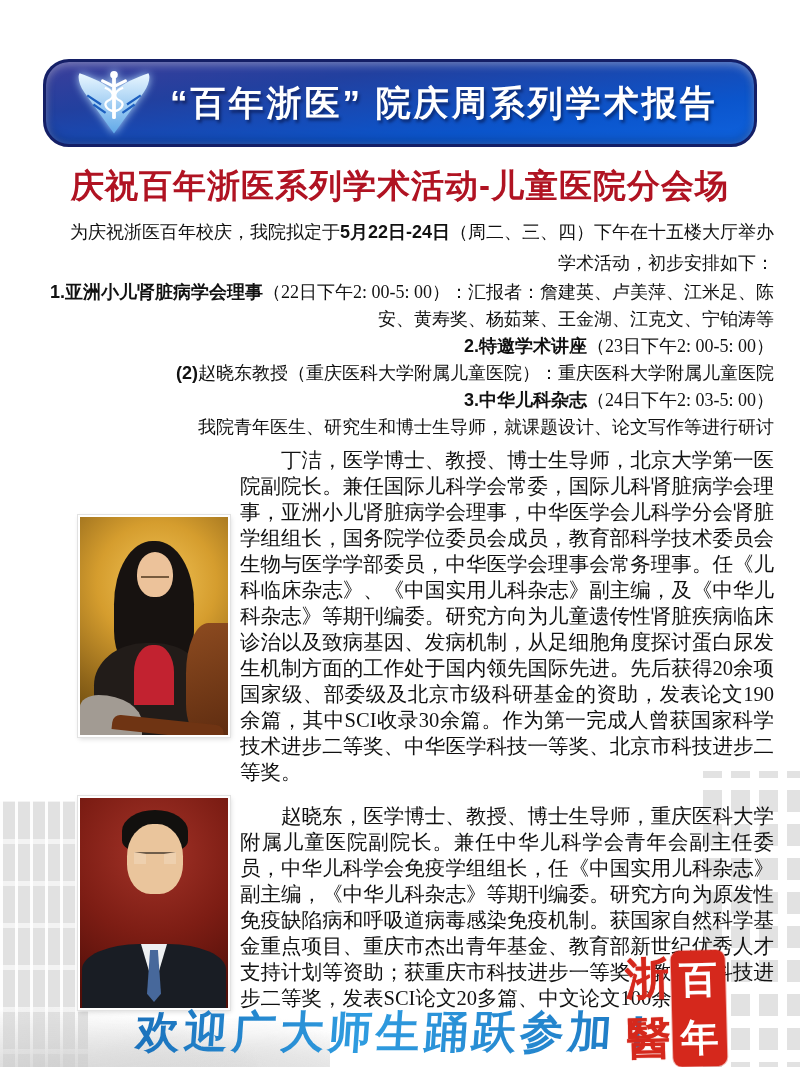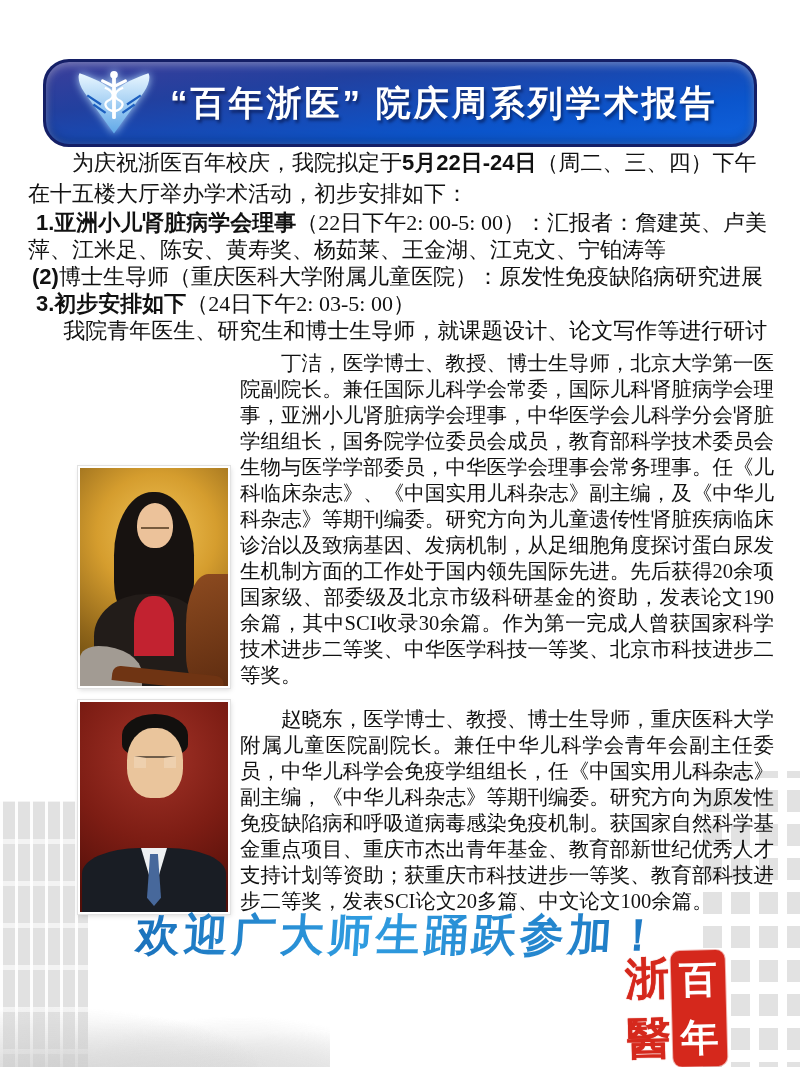--- a/index.html
+++ b/index.html
@@ -29,31 +29,31 @@
   .logo{margin:0 14px 0 26px;flex:0 0 auto;display:block;filter:drop-shadow(0 0 4px rgba(190,230,255,.9));}
   .banner-title{margin:0;color:#ffffff;font-family:"Liberation Sans","DejaVu Sans",sans-serif;
     font-size:35px;font-weight:bold;letter-spacing:3px;white-space:nowrap;
     text-shadow:2px 3px 3px rgba(0,0,30,.45);}
 
   
   .event-title{margin:17px 0 8px;text-align:center;color:#b01322;
     font-family:"Liberation Sans","DejaVu Sans",sans-serif;font-size:33px;font-weight:900;letter-spacing:1px;}
 
   
-  .schedule{padding:0 26px 0 28px;font-size:22px;line-height:27px;}
+  .schedule{padding:0 26px 0 28px;font-size:18px;line-height:27px;text-align:right;}
   .schedule p{margin:0;}
   .intro{line-height:31px;text-indent:2em;}
   .t-bold{font-family:"Liberation Sans","DejaVu Sans",sans-serif;font-weight:bold;}
   .item > .num{margin-left:8px;}
   .lec{padding-left:4px;}
   .lec .num{font-family:"Liberation Sans","DejaVu Sans",sans-serif;font-weight:bold;}
   .salon-note{text-indent:1.6em;}
 
   
-  .bio{display:flex;align-items:flex-end;padding:0 26px 0 78px;box-sizing:border-box;}
+  .bio{display:flex;align-items:center;padding:0 26px 0 78px;box-sizing:border-box;}
   .bio-1{margin-top:8px;}
   .bio-2{margin-top:6px;}
   .photo{position:relative;flex:0 0 auto;border:2px solid #fff;overflow:hidden;
     box-shadow:0 0 0 1px #e2e2e2,1px 2px 5px rgba(0,0,0,.15);}
   .photo-ding{width:148px;height:218px;margin-top:18px;
     background:radial-gradient(circle at 52% 30%,#f2c458 0%,#d59d2e 35%,#90661a 70%,#5e400b 100%);}
   .photo-zhao{width:148px;height:210px;margin-top:4px;
     background:radial-gradient(circle at 50% 26%,#a33328 0%,#7d1d14 48%,#520f09 90%);}
   .bio-text{margin:0 0 0 10px;font-size:20.5px;line-height:26px;text-align:justify;text-indent:2em;}
   .bio-1 .bio-text{margin-top:-2px;}
@@ -124,31 +124,33 @@
         <path d="M20,38 L38,50 M28,50 L44,61 M90,38 L72,50 M82,50 L66,61" stroke="#1c5fc0" stroke-width="3" fill="none"></path>
         <circle cx="55" cy="11" r="5" fill="#ffffff"></circle>
         <rect x="52.5" y="13" width="5" height="56" rx="2" fill="#ffffff"></rect>
         <path d="M40,19 L52,25 M70,19 L58,25" stroke="#ffffff" stroke-width="4" stroke-linecap="round"></path>
         <path d="M43,28 C56,33 56,41 47,45 C40,49 45,57 55,59" stroke="#ffffff" stroke-width="3" fill="none"></path>
         <path d="M67,28 C54,33 54,41 63,45 C70,49 65,57 55,59" stroke="#ffffff" stroke-width="3" fill="none"></path>
       </svg>
       <h1 class="banner-title">“百年浙医” 院庆周系列学术报告</h1>
     </header>
 
+    <h2 class="event-title">庆祝百年浙医系列学术活动-儿童医院分会场</h2>
 
     <section class="schedule">
       <p class="intro"><span>为庆祝浙医百年校庆，我院拟定于</span><b class="t-bold">5月22日-24日</b><span>（周二、三、四）下午在十五楼大厅举办学术活动，初步安排如下：</span></p>
 
       <p class="item"><b class="t-bold num">1.</b><b class="t-bold">亚洲小儿肾脏病学会理事</b><span>（22日下午2: 00-5: 00）：</span><span>汇报者：詹建英、卢美萍、江米足、陈安、黄寿奖、杨茹莱、王金湖、江克文、宁铂涛等</span></p>
 
+      <p class="item"><b class="t-bold num">2.</b><b class="t-bold">特邀学术讲座</b><span>（23日下午2: 00-5: 00）</span></p>
 
 
-      <p class="lec"><span class="num">(2)</span><span>博士生导师（重庆医科大学附属儿童医院）：原发性免疫缺陷病研究进展</span></p>
+      <p class="lec"><span class="num">(2)</span><span>赵晓东教授（重庆医科大学附属儿童医院）：重庆医科大学附属儿童医院</span></p>
 
-      <p class="item"><b class="t-bold num">3.</b><b class="t-bold">初步安排如下</b><span>（24日下午2: 03-5: 00）</span></p>
+      <p class="item"><b class="t-bold num">3.</b><b class="t-bold">中华儿科杂志</b><span>（24日下午2: 03-5: 00）</span></p>
 
       <p class="salon-note">我院青年医生、研究生和博士生导师，就课题设计、论文写作等进行研讨</p>
     </section>
 
     <section class="bio bio-1">
       <div class="photo photo-ding">
         <div class="ps d-hair"></div>
         <div class="ps d-face"></div>
         <div class="ps d-glasses"></div>
         <div class="ps d-cardigan"></div>

